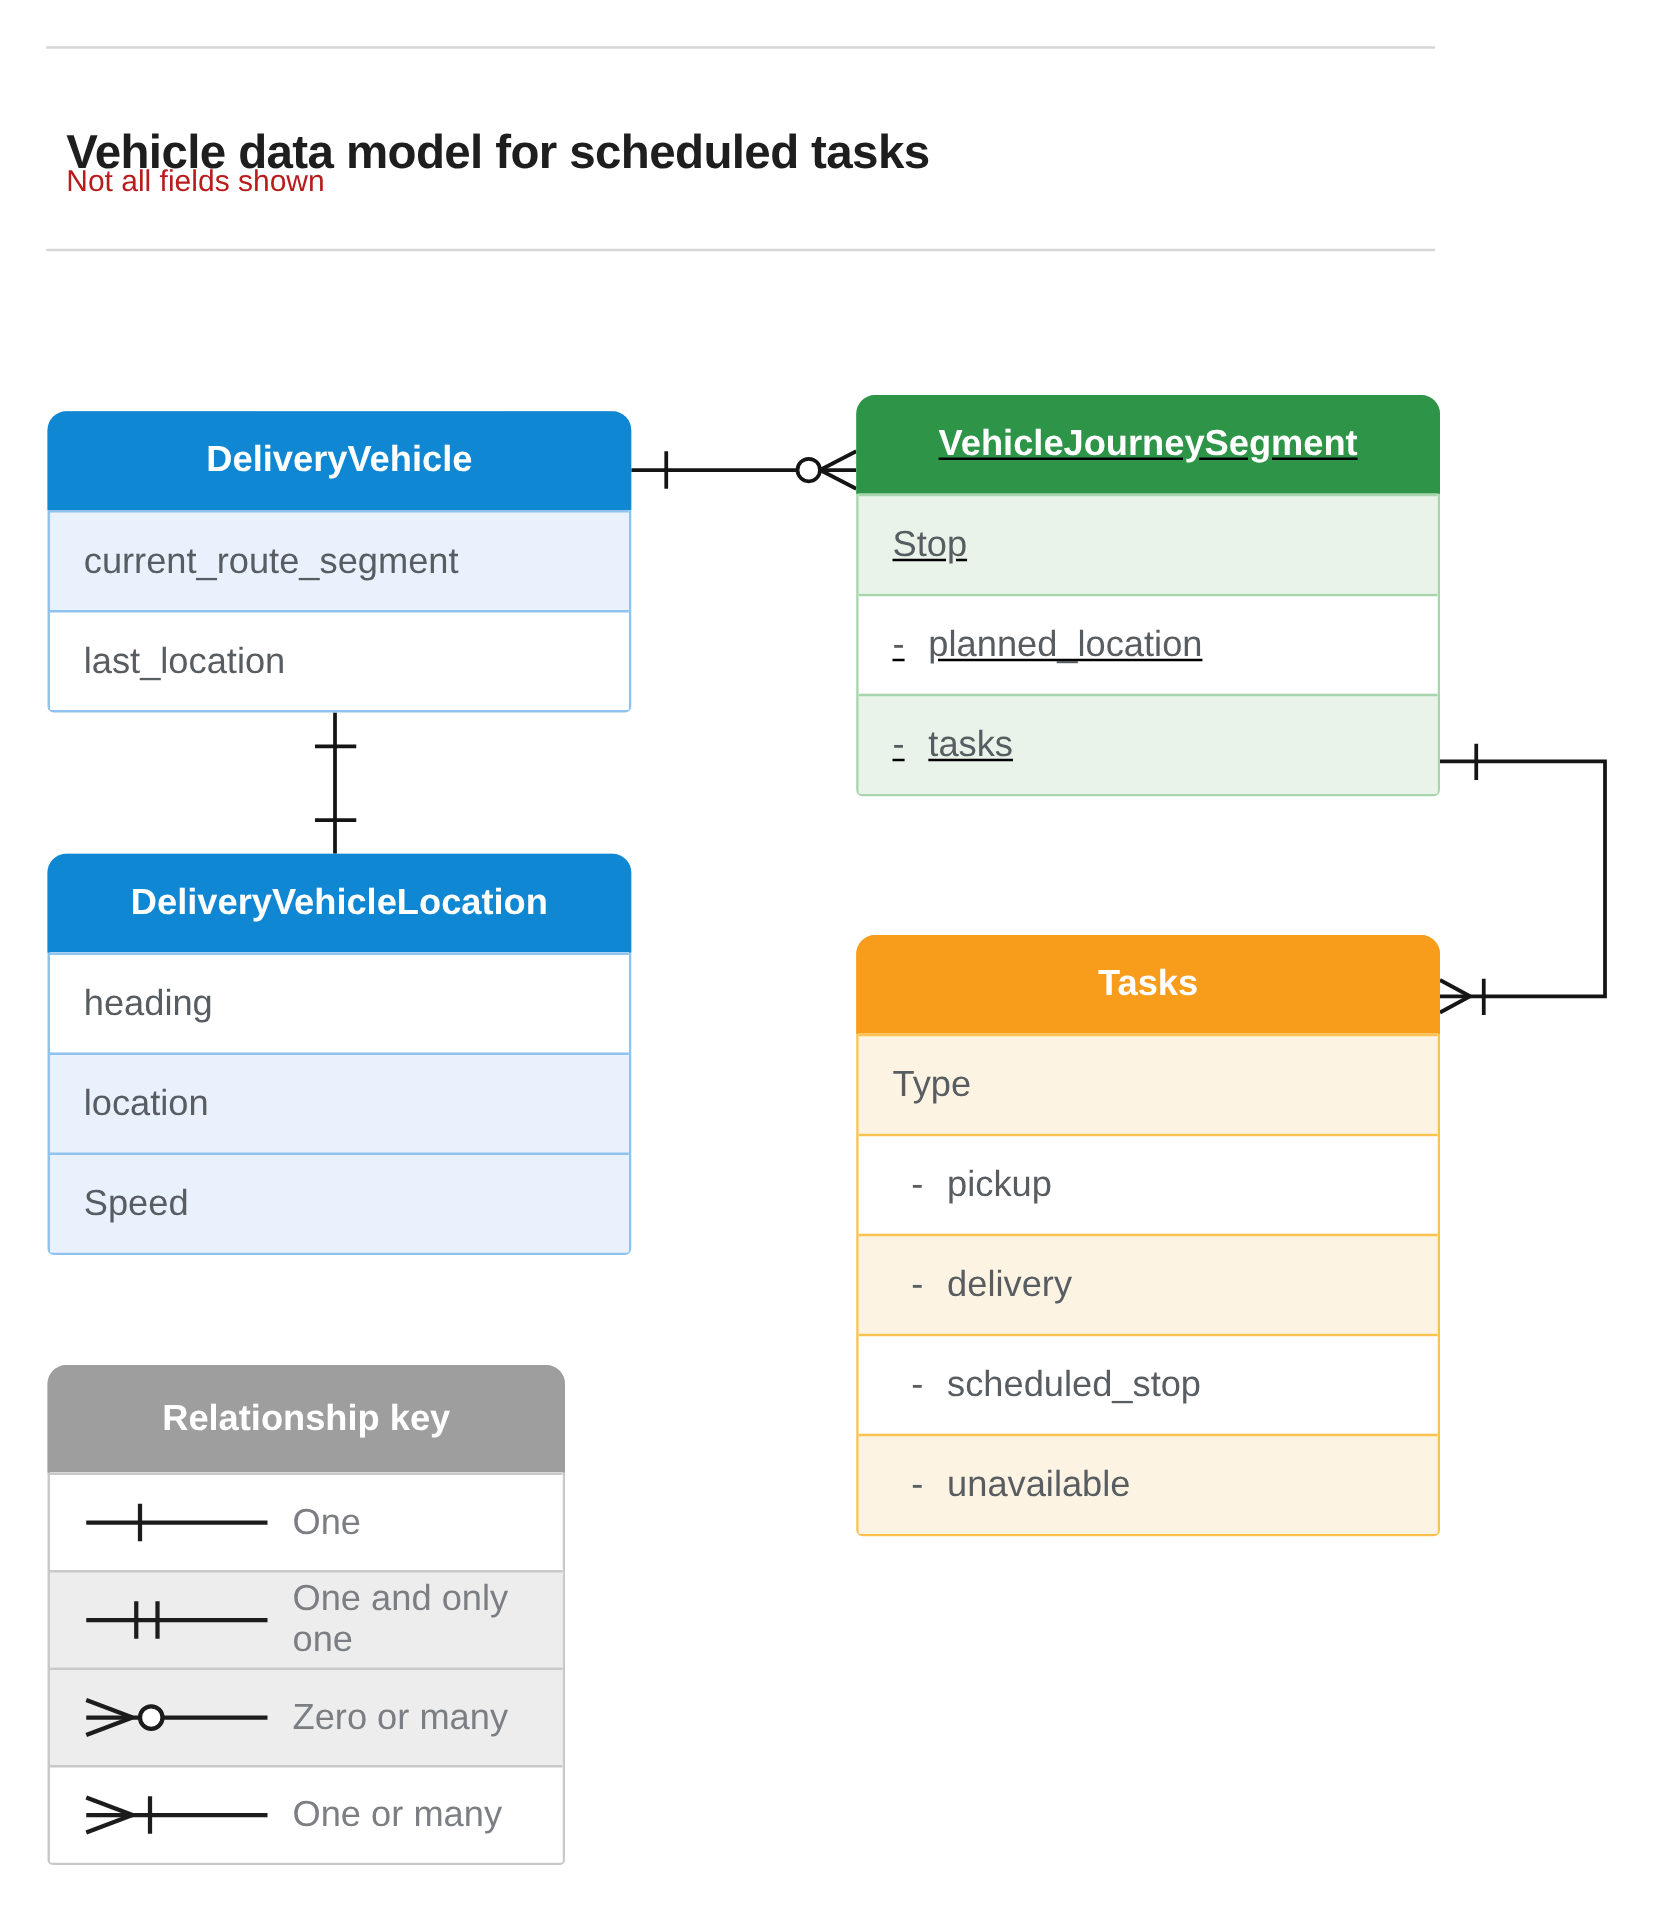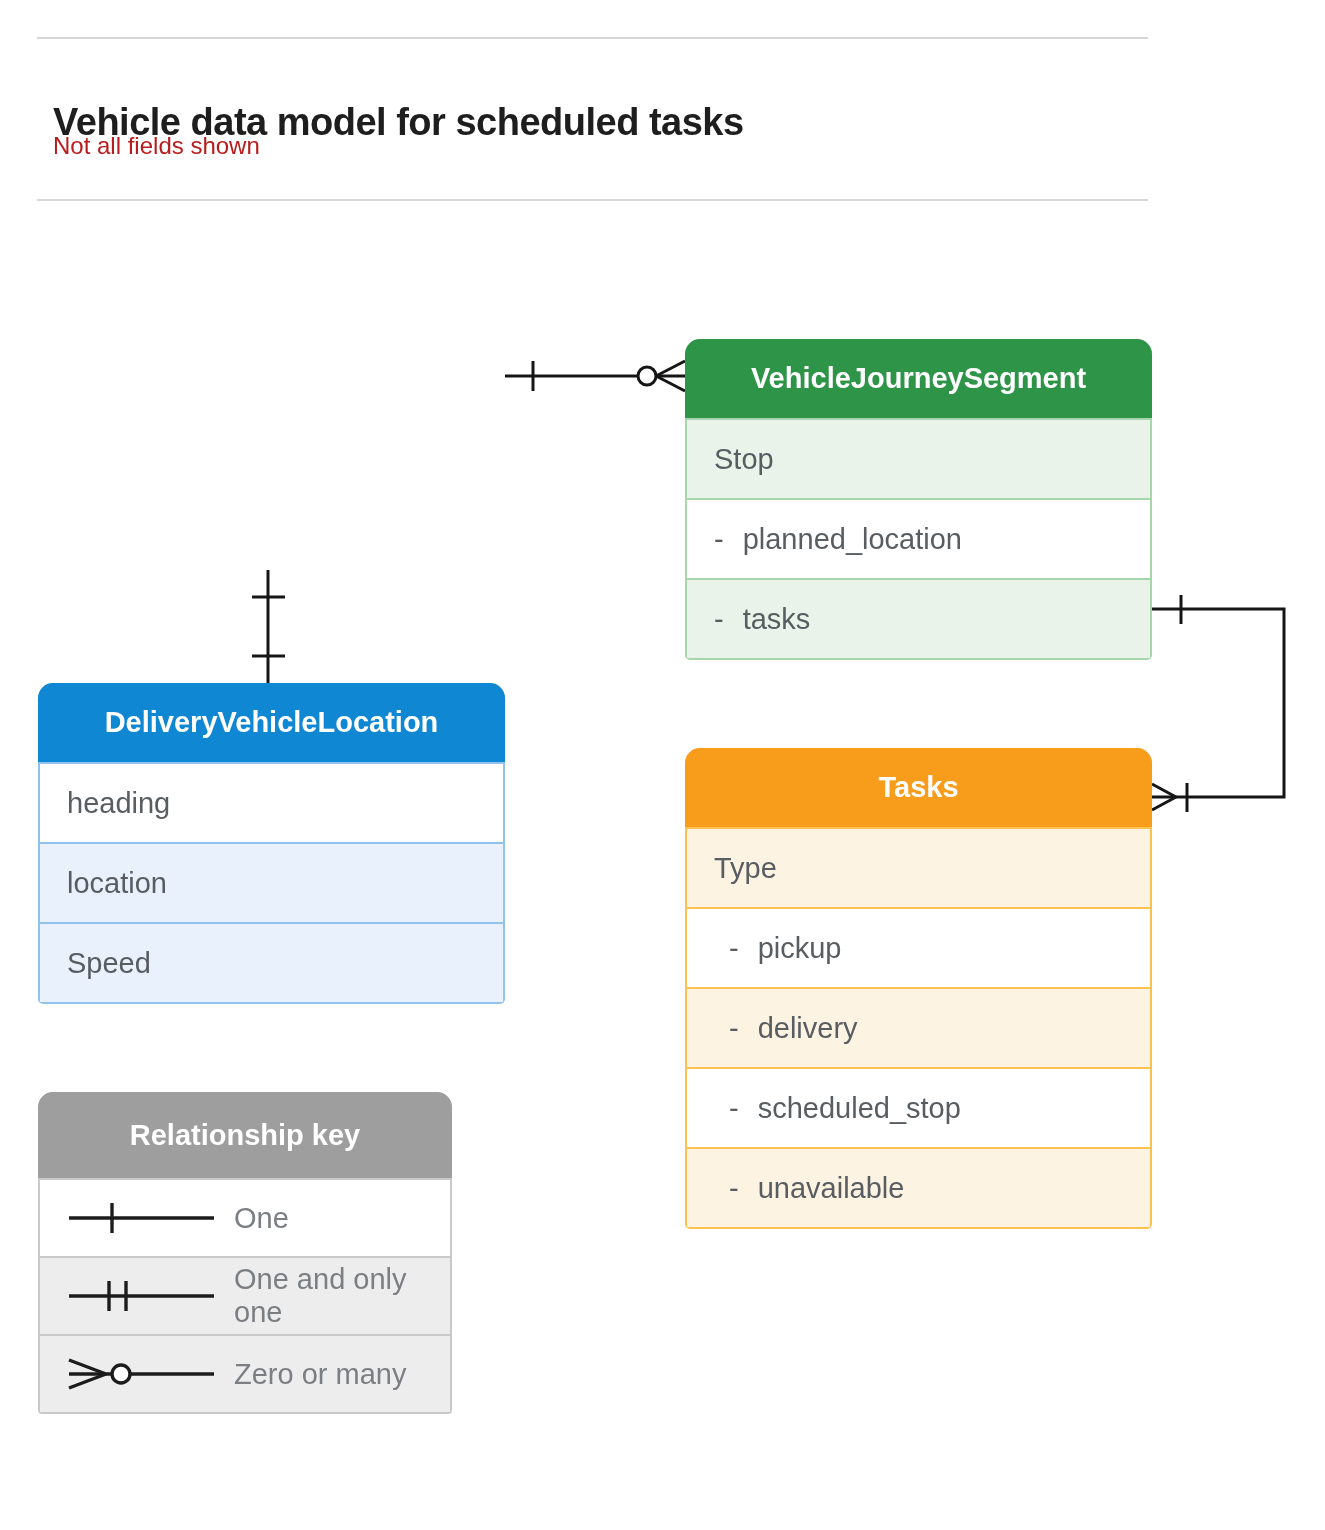--- a/index.html
+++ b/index.html
@@ -84,21 +84,21 @@
   .entity.green .entity-header { background: var(--c-green, #2d9448); }
   .entity.green .entity-row    { border-top-color: var(--c-green_border, #a7d5ac); }
   .entity.green .entity-row.tint { background: var(--c-green_light, #e9f3ea); }
 
   .entity.orange { border-color: var(--c-orange_border, #fbc24f); }
   .entity.orange .entity-header { background: var(--c-orange, #f89c1c); }
   .entity.orange .entity-row    { border-top-color: var(--c-orange_border, #fbc24f); }
   .entity.orange .entity-row.tint { background: var(--c-orange_light, #fdf3e2); }
 
   #entity-delivery-vehicle          { left: 38px;  top: 329px; }
-  #entity-vehicle-journey-segment   { left: 685px; top: 339px; }
+  #entity-vehicle-journey-segment   { left: 685px; top: 316px; text-decoration: underline; }
   #entity-delivery-vehicle-location { left: 38px;  top: 683px; }
   #entity-tasks                     { left: 685px; top: 748px; }
 
   
   #legend {
     position: absolute;
     left: 38px;
     top: 1092px;
     width: 414px;
     box-sizing: border-box;
@@ -172,20 +172,29 @@
     </g>
     <g>
       <polyline points="1152,609 1284,609 1284,797 1152,797"></polyline>
       <line x1="1181" y1="595" x2="1181" y2="624"></line>
       <line x1="1176" y1="797" x2="1152" y2="784"></line>
       <line x1="1176" y1="797" x2="1152" y2="810"></line>
       <line x1="1187" y1="783" x2="1187" y2="812"></line>
     </g>
   </svg>
 
+  <div id="entity-delivery-vehicle" class="entity blue">
+    <div class="entity-header">DeliveryVehicle</div>
+    <div class="entity-row tint">
+      <span>current_route_segment</span>
+    </div>
+    <div class="entity-row">
+      <span>last_location</span>
+    </div>
+  </div>
 
   <div id="entity-vehicle-journey-segment" class="entity green">
     <div class="entity-header">VehicleJourneySegment</div>
     <div class="entity-row tint">
       <span>Stop</span>
     </div>
     <div class="entity-row">
       <span class="dash">-</span>
       <span>planned_location</span>
     </div>
@@ -260,15 +269,26 @@
         <svg width="160" height="44" viewBox="0 0 160 44" stroke="#1c1c1c" stroke-width="3.4" fill="none">
           <line x1="7" y1="22" x2="152" y2="22"></line>
           <line x1="44" y1="22" x2="7" y2="8"></line>
           <line x1="44" y1="22" x2="7" y2="36"></line>
           <circle cx="59" cy="22" r="9" fill="#ffffff"></circle>
         </svg>
       </span>
       <span class="legend-label">Zero or many</span>
     </div>
 
+    <div class="legend-row">
+      <span class="legend-symbol">
+        <svg width="160" height="44" viewBox="0 0 160 44" stroke="#1c1c1c" stroke-width="3.4" fill="none">
+          <line x1="7" y1="22" x2="152" y2="22"></line>
+          <line x1="44" y1="22" x2="7" y2="8"></line>
+          <line x1="44" y1="22" x2="7" y2="36"></line>
+          <line x1="58" y1="7" x2="58" y2="37"></line>
+        </svg>
+      </span>
+      <span class="legend-label">One or many</span>
+    </div>
   </div>
 
 </div>
 
 </body></html>

